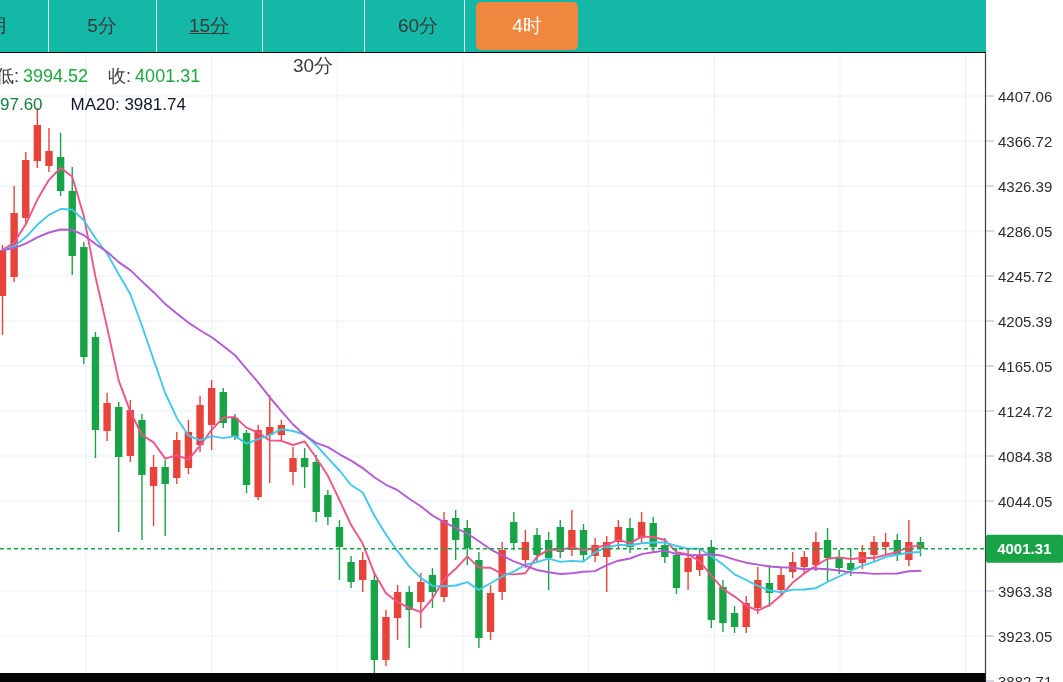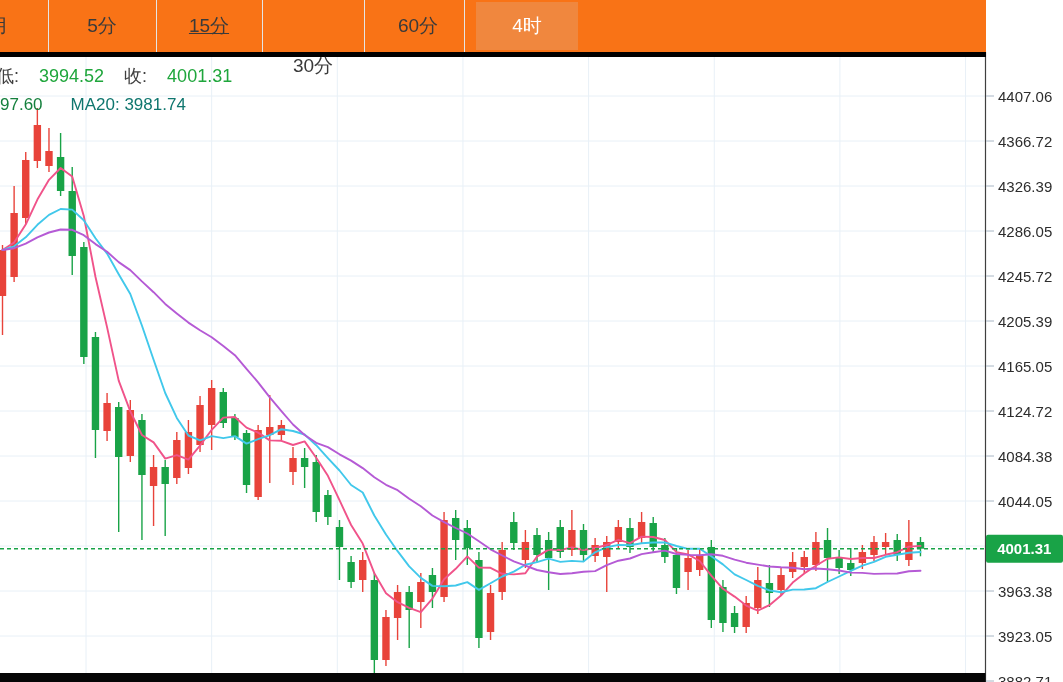--- a/index.html
+++ b/index.html
@@ -1,34 +1,34 @@
 <!DOCTYPE html>
 <html><head>
 <meta charset="utf-8">
 <style>
   html,body{margin:0;padding:0;background:#fff;}
   .stage{position:relative;width:1063px;height:682px;background:#fff;overflow:hidden;
          font-family:"Liberation Sans",sans-serif;}
   #chart-svg{position:absolute;left:0;top:0;}
-  .tabbar{position:absolute;left:0;top:0;width:986px;height:52px;background:#f97316;
-          border-bottom:5px solid #000000;z-index:5;}
+  .tabbar{position:absolute;left:0;top:0;width:986px;height:52px;background:#14b8a6;
+          border-bottom:1px solid #000000;z-index:5;}
   .tab{position:absolute;top:0;height:52px;line-height:52px;font-size:19px;color:#3a3a3a;
        transform:translateX(-50%);white-space:nowrap;cursor:pointer;}
   .tab.cut{transform:none;}
   .tab-divider{position:absolute;top:0;height:52px;width:1px;background:#e5e5e5;}
-  .tab-selected{position:absolute;left:476px;top:2px;width:102px;height:48px;border-radius:0;
+  .tab-selected{position:absolute;left:476px;top:2px;width:102px;height:48px;border-radius:5px;
                 color:#fff;font-size:19px;line-height:48px;text-align:center;cursor:pointer;}
   .legend{position:absolute;z-index:4;white-space:nowrap;}
   .legend-1{left:-4px;top:64px;font-size:18px;}
   .legend-2{left:0px;top:95px;font-size:17px;}
   .lbl{color:#3f3f3f;}
-  .val{color:#1fa63c;margin-left:20px;}
+  .val{color:#1fa63c;margin-left:4px;}
   .gap{margin-left:20px;}
   .ma10{color:#15803d;}
-  .ma20{color:#0f766e;margin-left:28px;}
+  .ma20{color:#0f172a;margin-left:28px;}
 </style>
 </head>
 <body>
 
 <div class="stage">
 
   <svg id="chart-svg" width="1063" height="682">
       <line x1="0" y1="96" x2="985.5" y2="96" stroke="#e8f0f7" stroke-width="1"></line>
       <line x1="0" y1="141" x2="985.5" y2="141" stroke="#e8f0f7" stroke-width="1"></line>
       <line x1="0" y1="186" x2="985.5" y2="186" stroke="#e8f0f7" stroke-width="1"></line>

